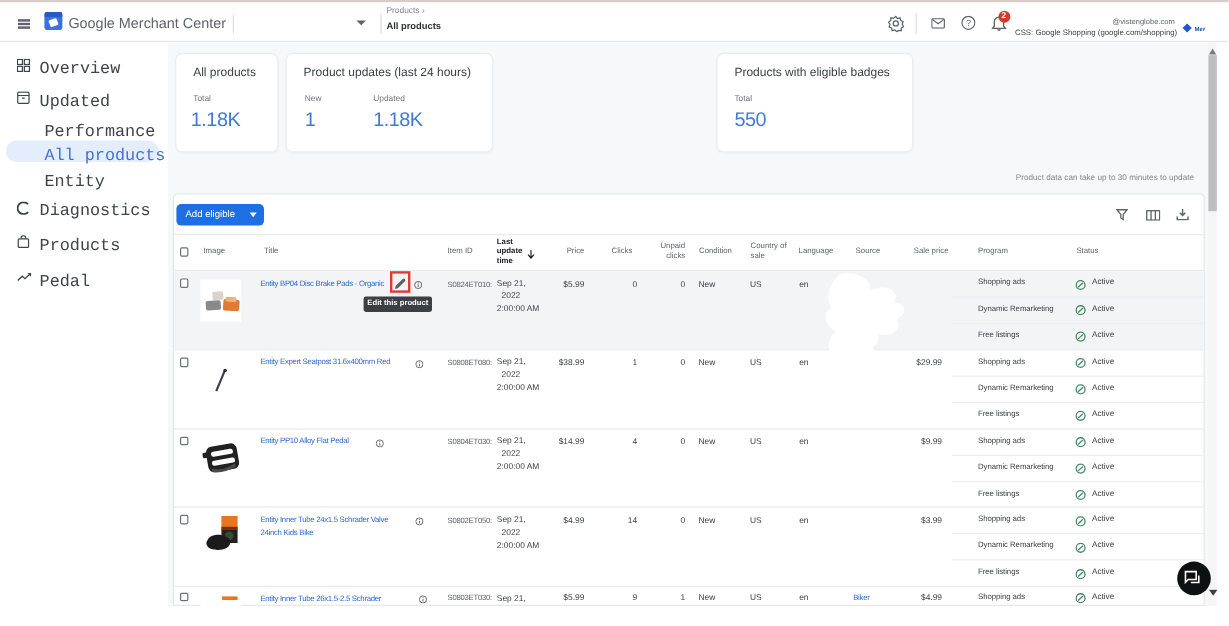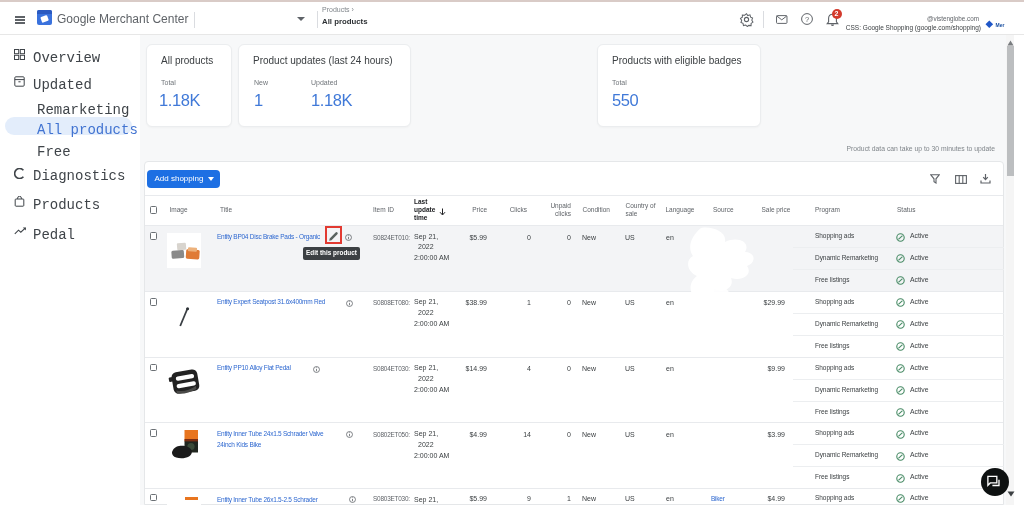--- a/index.html
+++ b/index.html
@@ -119,24 +119,24 @@
         <rect x="6.3" y="6.3" width="4.2" height="4.2"></rect>
     </g>
   </svg>
   <div class="nav" style="left:33px; top:49.5px;">Overview</div>
   <svg class="navicon" style="top:76px" width="11" height="11" viewBox="0 0 11 11">
     <rect x="0.8" y="0.8" width="9.4" height="9.4" rx="1" fill="none" stroke="#3f4449" stroke-width="1"></rect>
     <line x1="0.8" y1="3.6" x2="10.2" y2="3.6" stroke="#3f4449" stroke-width="1"></line>
     <line x1="4.4" y1="5.8" x2="6.6" y2="5.8" stroke="#3f4449" stroke-width="1"></line>
   </svg>
   <div class="nav" style="left:33px; top:76.5px;">Updated</div>
-  <div class="nav" style="left:37px; top:101.5px;">Remarketing</div>
+  <div class="nav" style="left:37px; top:101.5px;">Performance</div>
   <div id="pill"></div>
   <div class="nav" style="left:37px; top:122px; color:#4173d1;">All products</div>
-  <div class="nav" style="left:37px; top:143.5px;">Free</div>
+  <div class="nav" style="left:37px; top:143.5px;">Entity</div>
   <svg class="navicon" style="top:167.5px" width="11" height="11" viewBox="0 0 11 11">
     <path d="M9.4 2.2 A5 5 0 1 0 9.4 8.8" fill="none" stroke="#3f4449" stroke-width="1.6"></path>
   </svg>
   <div class="nav" style="left:33px; top:168px;">Diagnostics</div>
   <svg class="navicon" style="top:196px" width="11" height="11" viewBox="0 0 11 11">
     <rect x="1.2" y="3" width="8.6" height="7.2" rx="0.8" fill="none" stroke="#3f4449" stroke-width="1"></rect>
     <path d="M3.6 3 L3.6 2.2 a1.9 1.9 0 0 1 3.8 0 L7.4 3" fill="none" stroke="#3f4449" stroke-width="1"></path>
   </svg>
   <div class="nav" style="left:33px; top:197px;">Products</div>
   <svg class="navicon" style="top:227px" width="13" height="8" viewBox="0 0 13 8">
@@ -156,21 +156,21 @@
     <div class="clabel" style="left:72px;">Updated</div>
     <div class="cnum" style="left:72px;">1.18K</div>
   </div>
   <div class="card" style="left:597px; width:164px;">
     <div class="ctitle">Products with eligible badges</div>
     <div class="clabel" style="left:14px;">Total</div>
     <div class="cnum" style="left:14px;">550</div>
   </div>
   <div id="note">Product data can take up to 30 minutes to update</div>
   <div id="tablecard"></div>
-  <div id="addbtn"><span>Add shopping</span><div class="bcaret"></div></div>
+  <div id="addbtn"><span>Add eligible</span><div class="bcaret"></div></div>
   <svg class="toolico" style="left:930px; top:174px" width="10" height="10" viewBox="0 0 10 10">
     <path d="M0.8 0.8 L9.2 0.8 L6 4.8 L6 9 L4 7.6 L4 4.8 Z" fill="none" stroke="#5f6368" stroke-width="1.1"></path>
   </svg>
   <svg class="toolico" style="left:955px; top:175px" width="12" height="9" viewBox="0 0 12 9">
     <rect x="0.6" y="0.6" width="10.8" height="7.8" fill="none" stroke="#5f6368" stroke-width="1.1"></rect>
     <line x1="4.2" y1="0.6" x2="4.2" y2="8.4" stroke="#5f6368" stroke-width="1.1"></line>
     <line x1="7.8" y1="0.6" x2="7.8" y2="8.4" stroke="#5f6368" stroke-width="1.1"></line>
   </svg>
   <svg class="toolico" style="left:980px; top:174px" width="11" height="10" viewBox="0 0 11 10">
     <path d="M5.5 0 L5.5 5.2 M3.2 3.2 L5.5 5.6 L7.8 3.2" fill="none" stroke="#5f6368" stroke-width="1.2"></path>

